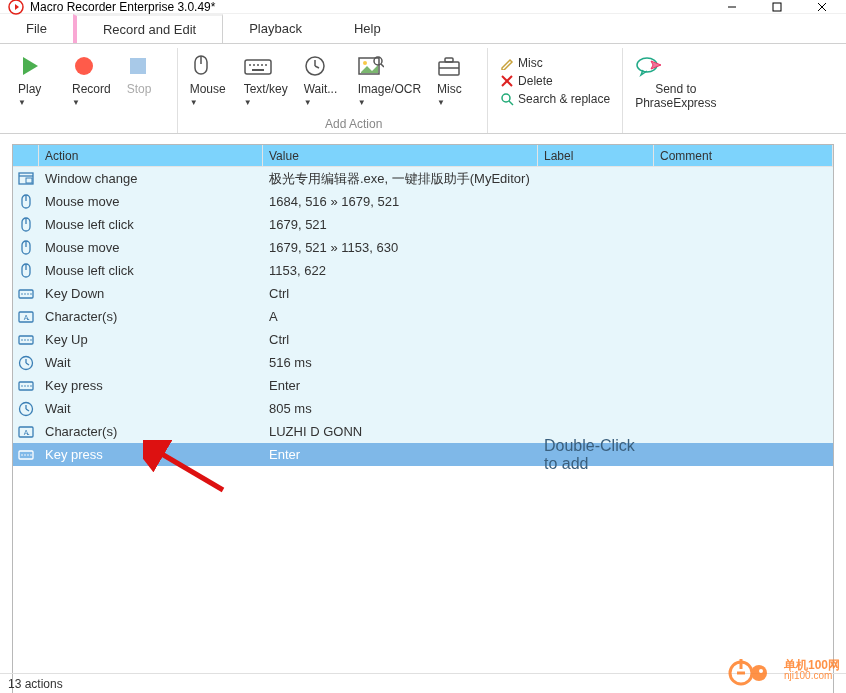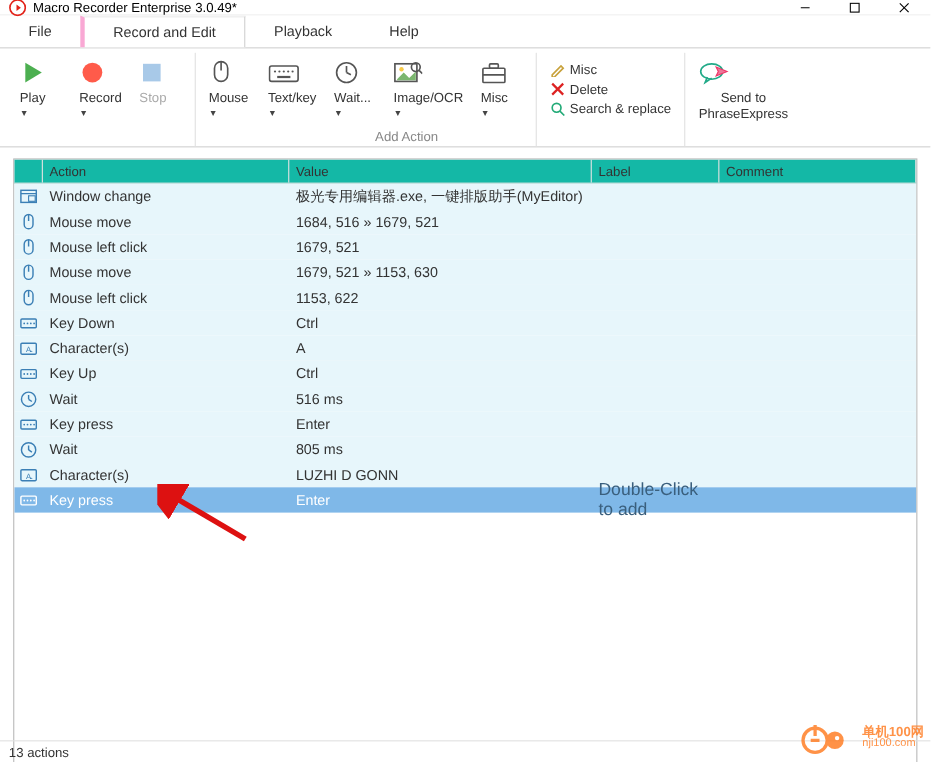--- a/index.html
+++ b/index.html
@@ -18,29 +18,29 @@
 
 .toolbar { height: 90px; display: flex; border-bottom: 1px solid #d0d0d0; padding: 4px 6px 0 6px; position: relative; }
 .tool-group { display: flex; border-right: 1px solid #e0e0e0; padding: 0 4px; }
 .tool-group.last { border-right: none; }
 .tool-btn { display: flex; flex-direction: column; align-items: flex-start; justify-content: flex-start; padding: 4px 8px 4px 8px; font-size: 12px; color: #333; min-width: 54px; }
 .tool-btn .ticon { height: 28px; display: flex; align-items: center; justify-content: center; margin-bottom: 2px; }
 .tool-btn .tlabel { line-height: 14px; text-align: center; }
 .tool-btn .tarrow { font-size: 8px; color: #444; margin-top: 2px; }
 
 .group-label { position: absolute; bottom: 2px; font-size: 12px; color: #888; }
-#gl-add { left: 325px; margin-left: 16px; }
+#gl-add { left: 325px; }
 
 .edit-list { display: flex; flex-direction: column; padding: 6px 4px; }
 .edit-item { display: flex; align-items: center; font-size: 12px; color: #333; padding: 2px 4px; gap: 4px; }
 .edit-item svg { flex: 0 0 14px; }
 
 .content { padding: 10px 12px 4px 12px; }
 .table-wrap { border: 1px solid #b8b8b8; height: 594px; overflow: hidden; position: relative; }
-.thead { display: flex; background: #14b8a6; height: 22px; border-bottom: 1px solid #e4e4e4; font-size: 12px; color: #333; }
+.thead { display: flex; background: #7dd3fc; height: 22px; border-bottom: 1px solid #e4e4e4; font-size: 12px; color: #333; }
 .thead > div { border-right: 1px solid #e4e4e4; padding: 3px 6px; display: flex; align-items: center; }
 .col-icon { width: 26px; flex: 0 0 26px; }
 .col-action { width: 224px; flex: 0 0 224px; }
 .col-value { width: 275px; flex: 0 0 275px; }
 .col-label { width: 116px; flex: 0 0 116px; }
 .col-comment { flex: 1; }
 
 .tbody .trow { display: flex; height: 23px; font-size: 13px; color: #333; align-items: center; }
 .tbody .trow > div { padding: 0 6px; height: 100%; display: flex; align-items: center; }
 .tbody .trow.alt { background: #e7f6fb; }

